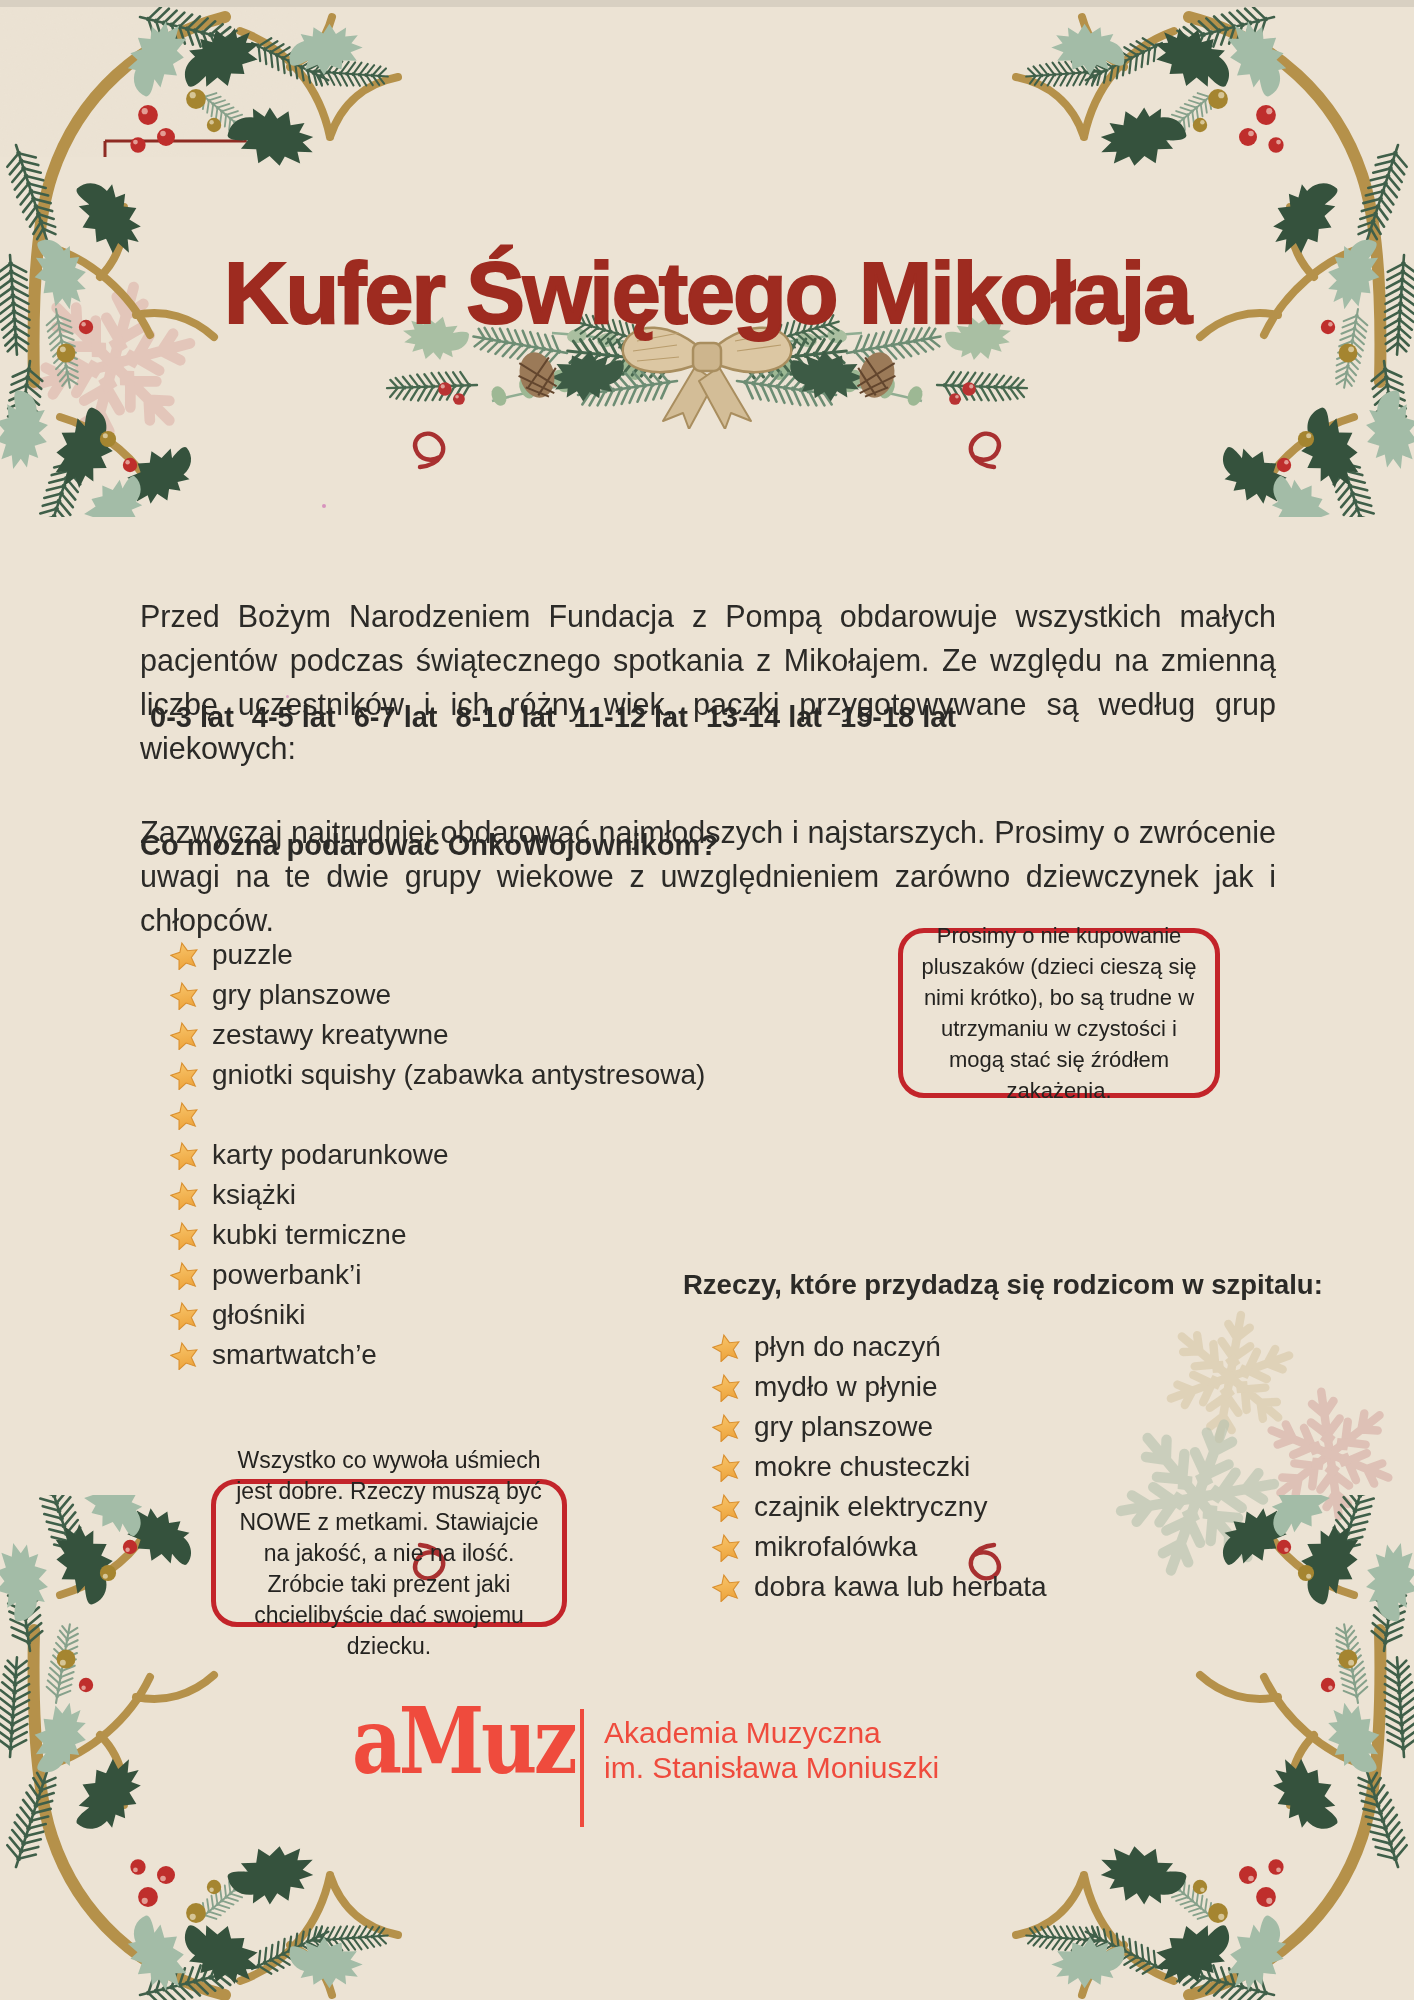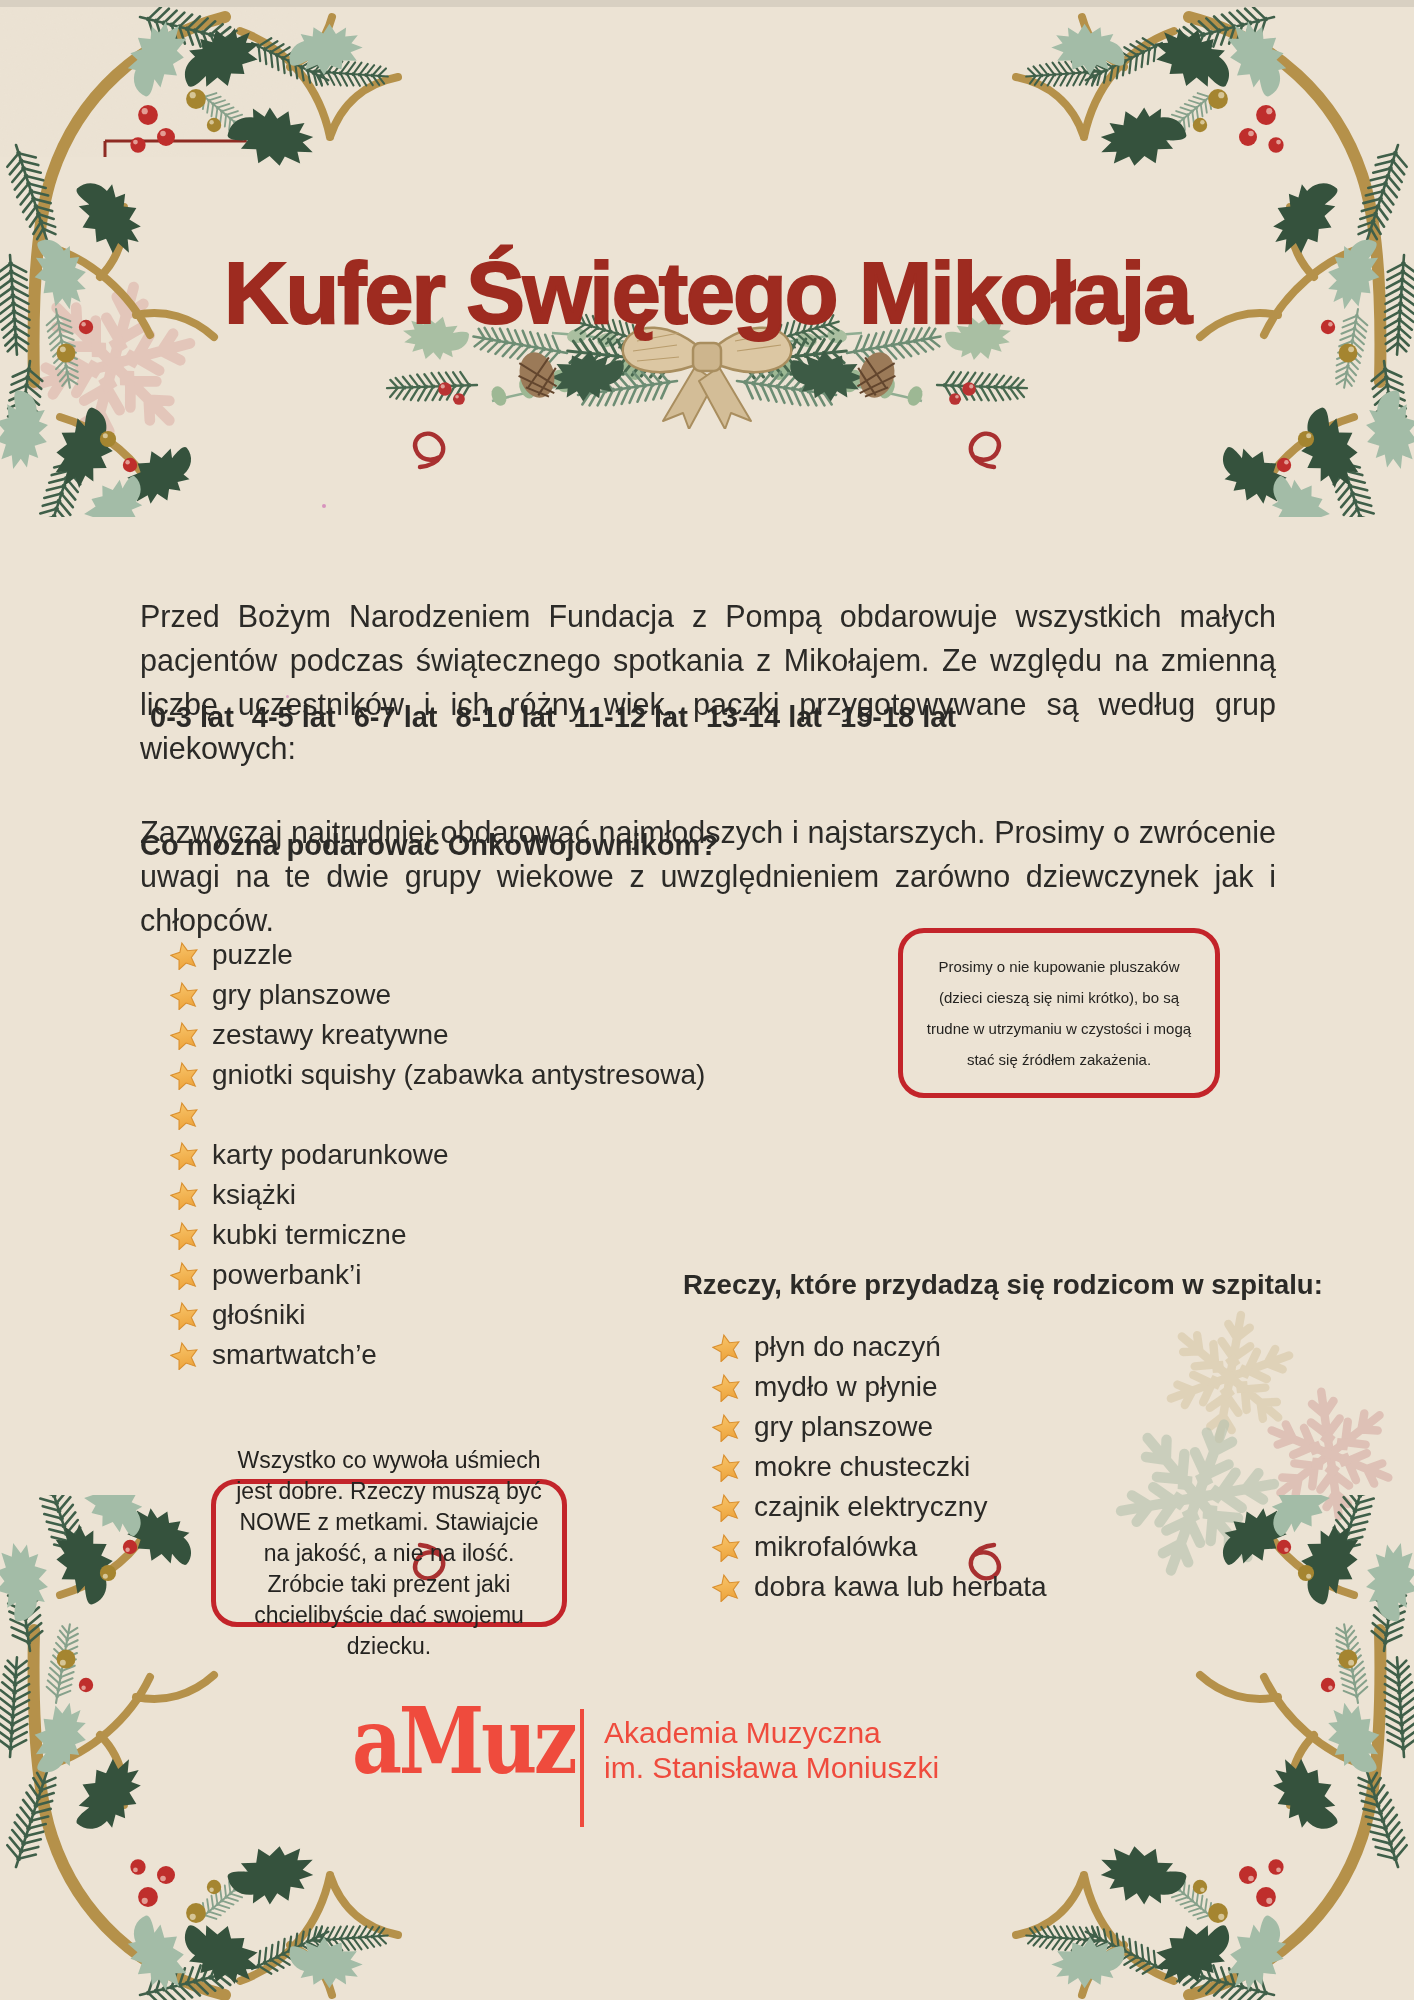--- a/index.html
+++ b/index.html
@@ -23,21 +23,21 @@
         text-align:justify;}
   .ages{position:absolute;left:150px;top:694px;display:flex;gap:18px;
         font-size:29px;font-weight:bold;white-space:nowrap;align-items:flex-end;}
   .h-bold{position:absolute;font-size:29px;font-weight:bold;white-space:nowrap;}
   ul.starlist{position:absolute;list-style:none;margin:0;padding:0;}
   ul.starlist li{display:flex;align-items:center;gap:13px;height:40px;}
   ul.starlist .star{width:29px;height:29px;flex:0 0 auto;}
   ul.starlist span{font-size:28px;}
   .redbox{position:absolute;box-sizing:border-box;border:5px solid #c3242a;border-radius:26px;
           display:flex;align-items:center;justify-content:center;text-align:center;
-          font-size:15px;line-height:31px;color:#242320;}
+          font-size:22px;line-height:31px;color:#242320;}
   .logo-text{position:absolute;left:352px;top:1688px;font-family:"DejaVu Serif",serif;
              font-weight:bold;font-size:92px;letter-spacing:-4px;color:#ef4b3d;
              transform:scaleX(.84);transform-origin:left top;line-height:1;}
   .logo-divider{position:absolute;left:580px;top:1702px;width:4px;height:118px;background:#ef4b3d;}
   .org{position:absolute;left:604px;top:1708px;font-size:30px;line-height:35px;color:#ef4b3d;}
   .dot{position:absolute;border-radius:50%;z-index:1;}
 </style>
 </head>
 <body>
 

